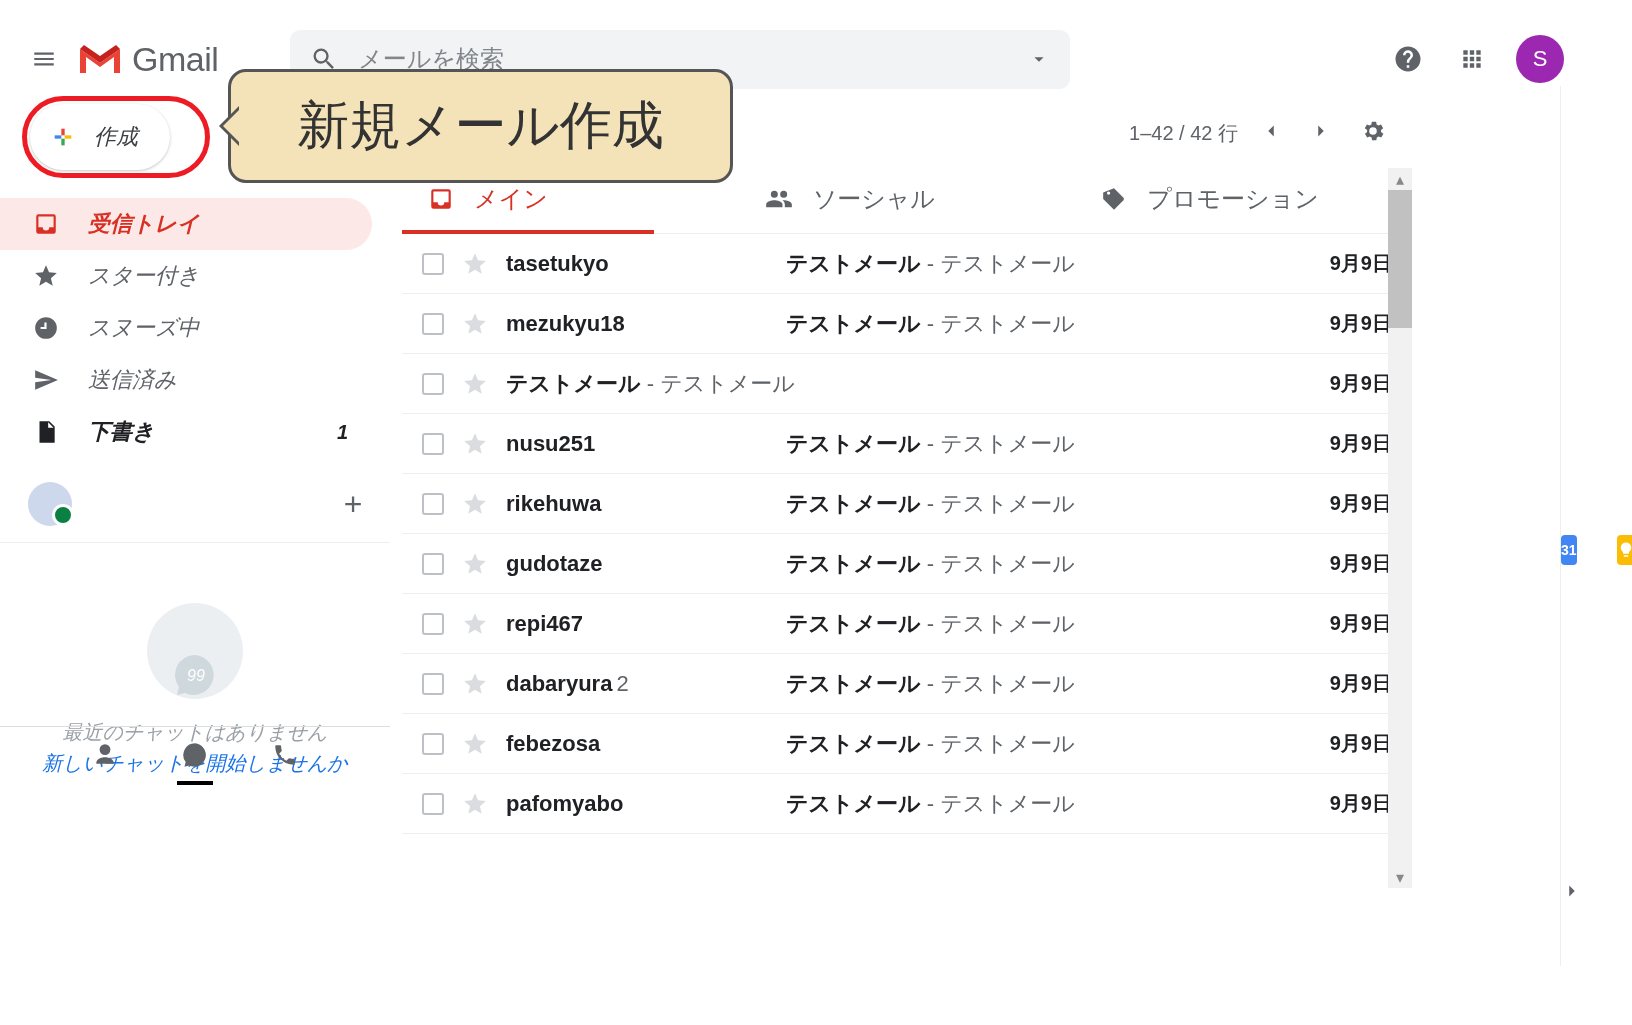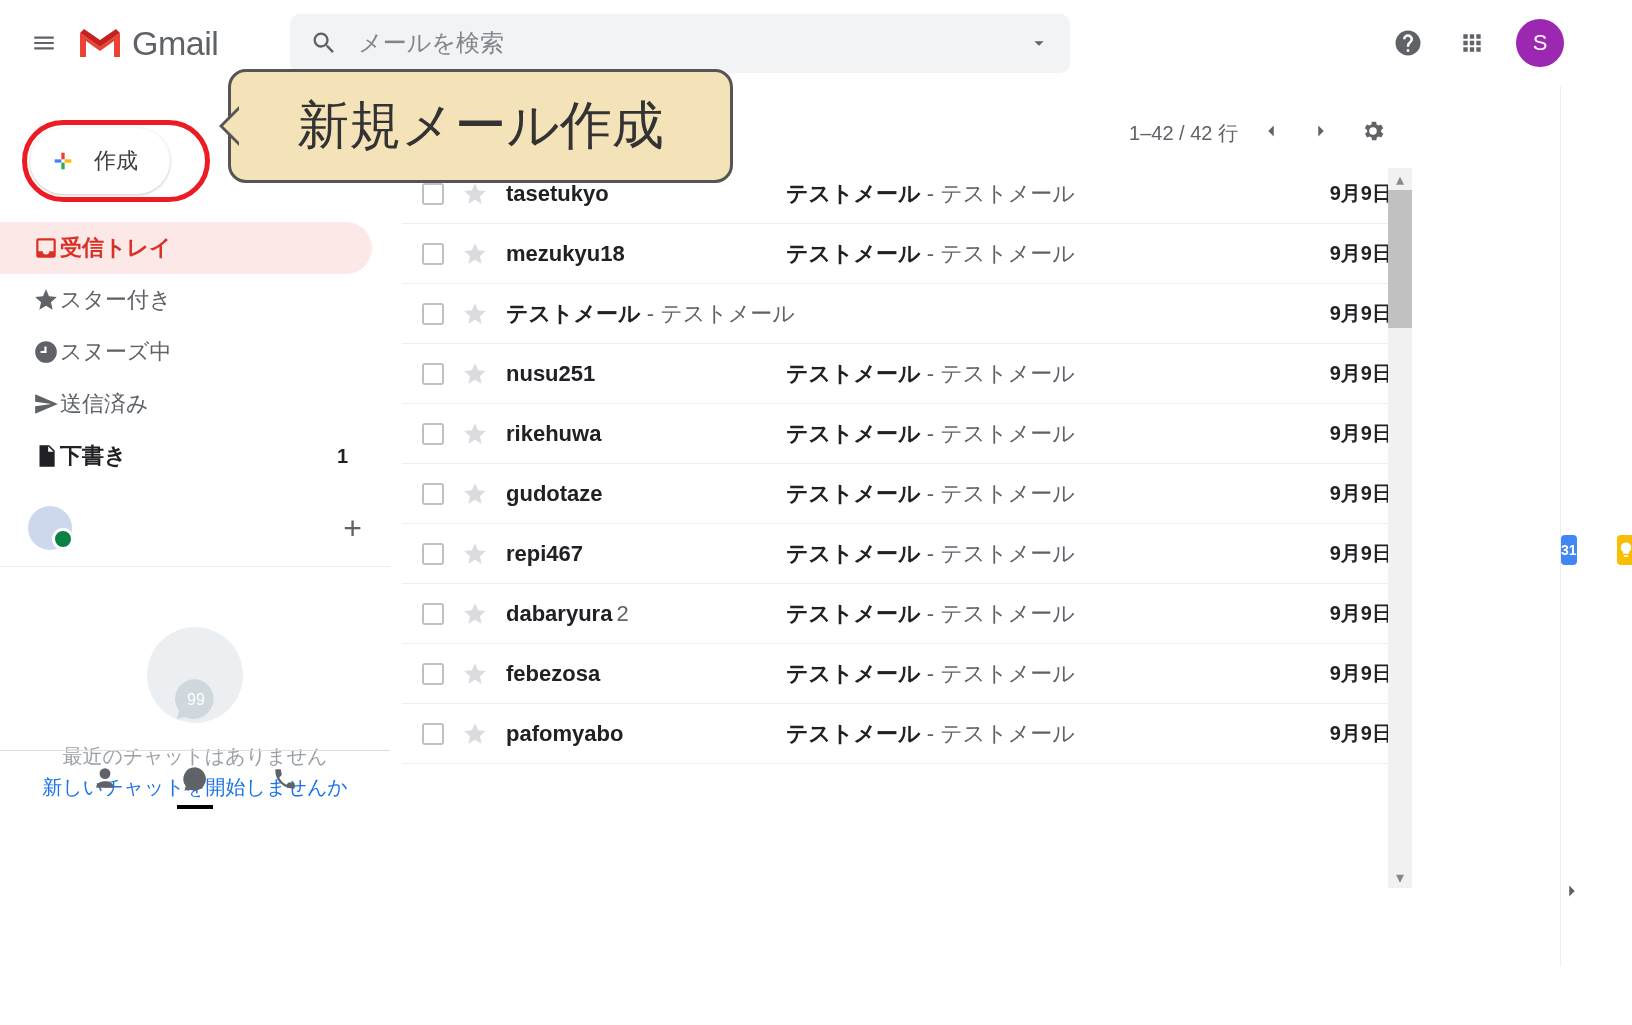--- a/index.html
+++ b/index.html
@@ -1,40 +1,40 @@
 <!DOCTYPE html>
 <html><head>
 <meta charset="utf-8">
 <style>
 * { margin:0; padding:0; box-sizing:border-box; font-family:Arial,"Hiragino Kaku Gothic ProN","Yu Gothic",sans-serif; }
 body { width:1632px; height:1025px; background:#fff; position:relative; overflow:hidden; }
 
 
-.header { height:86px; display:flex; align-items:center; padding:0 20px; }
+.header { height:86px; display:flex; align-items:center; padding:0 20px;margin-top:16px; }
 .menu-btn { width:48px; height:48px; display:flex; align-items:center; justify-content:center; cursor:pointer; color:#5f6368; }
 .logo { display:flex; align-items:center; margin-left:8px; }
 .logo-text { font-size:34px; color:#5f6368; margin-left:8px; letter-spacing:-0.5px; }
 .search { flex:0 0 780px; height:59px; background:#f1f3f4; border-radius:10px; margin-left:72px; display:flex; align-items:center; padding:0 20px; }
 .search-ic { color:#5f6368; }
 .search-ph { margin-left:20px; font-size:24px; color:#80868b; flex:1; }
 .search-arrow { color:#5f6368; cursor:pointer; }
 .header-right { margin-left:auto; display:flex; align-items:center; gap:24px; }
 .hri { width:40px; height:40px; display:flex; align-items:center; justify-content:center; color:#5f6368; cursor:pointer; }
 .avatar { width:48px; height:48px; border-radius:50%; background:#9c27b0; color:#fff; display:flex; align-items:center; justify-content:center; font-size:22px; cursor:pointer; margin-right:48px;}
 
 
-.sidebar { position:absolute; left:0; top:112px; width:390px; }
+.sidebar { position:absolute; left:0; top:88px; width:390px;font-style:italic; }
 .compose-wrap { position:relative; padding:16px 0 24px 30px; }
 .compose { display:inline-flex; align-items:center; height:66px; border-radius:33px; background:#fff; box-shadow:0 1px 3px rgba(60,64,67,.3); padding:0 32px 0 18px; cursor:pointer; gap:16px; }
 .compose-ring { position:absolute; left:22px; top:8px; width:188px; height:82px; border:5px solid #ed1c24; border-radius:42px; pointer-events:none; }
 .plus-ic { width:30px; height:30px; }
 .compose-label { font-size:22px; color:#3c4043; }
 
 .nav { padding-top:4px; }
-.nav-item { display:flex; align-items:center; height:52px; padding-left:32px; padding-right:24px; border-radius:0 26px 26px 0; cursor:pointer; color:#5f6368; font-size:22px; margin-right:18px; }
+.nav-item { display:flex; align-items:center; height:52px; padding-left:32px; padding-right:24px; border-radius:0 26px 26px 0; cursor:pointer; color:#5f6368; font-size:22px; gap:28px; margin-right:18px; }
 .nav-item.active { background:#fce8e6; color:#d93025; font-weight:700; }
 .nav-ic { width:28px; display:flex; align-items:center; justify-content:center; }
 .nav-count { margin-left:auto; color:#202124; font-size:20px; }
 .nav-drafts { color:#202124; font-weight:700; }
 
 .contact-row { display:flex; align-items:center; padding:16px 28px; border-bottom:1px solid #eee; margin-top:8px; }
 .contact-av { width:44px; height:44px; border-radius:50%; background:#cdd8ec; position:relative; }
 .contact-av::after { content:""; position:absolute; bottom:0; right:-2px; width:16px; height:16px; border-radius:50%; background:#0b8043; border:3px solid #fff; }
 .contact-plus { margin-left:auto; font-size:32px; color:#5f6368; cursor:pointer; }
 
@@ -252,20 +252,46 @@
           </svg></span>
       <span class="tb-ric"><svg width="22" height="22" viewBox="0 0 24 24">
             <path fill="currentColor" d="M9 6l6 6-6 6z"></path>
           </svg></span>
       <span class="tb-ric"><svg width="26" height="26" viewBox="0 0 24 24">
             <path fill="currentColor" d="M19.4 13a7.5 7.5 0 000-2l2-1.6-2-3.4-2.4 1a7.2 7.2 0 00-1.7-1l-.4-2.6h-4l-.4 2.6a7.2 7.2 0 00-1.7 1l-2.4-1-2 3.4L6.6 11a7.5 7.5 0 000 2l-2 1.6 2 3.4 2.4-1a7.2 7.2 0 001.7 1l.4 2.6h4l.4-2.6a7.2 7.2 0 001.7-1l2.4 1 2-3.4zM12 15.5A3.5 3.5 0 1115.5 12 3.5 3.5 0 0112 15.5z"></path>
           </svg></span>
     </div>
   </div>
 
+  <div class="tabs">
+    <div class="tab active">
+      <span class="tab-ic">
+          <svg width="26" height="26" viewBox="0 0 24 24">
+            <path fill="currentColor" d="M19 3H5a2 2 0 00-2 2v14a2 2 0 002 2h14a2 2 0 002-2V5a2 2 0 00-2-2zm0 12h-4a3 3 0 01-6 0H5V5h14z"></path>
+          </svg>
+        </span>
+      <span>メイン</span>
+    </div>
+    <div class="tab">
+      <span class="tab-ic">
+          <svg width="28" height="28" viewBox="0 0 24 24">
+            <path fill="currentColor" d="M16 11a3 3 0 10-3-3 3 3 0 003 3zm-8 0a3 3 0 10-3-3 3 3 0 003 3zm0 2c-2.3 0-7 1.2-7 3.5V19h14v-2.5C15 14.2 10.3 13 8 13zm8 0c-.3 0-.6 0-1 .05A4.2 4.2 0 0117 16.5V19h6v-2.5c0-2.3-4.7-3.5-7-3.5z"></path>
+          </svg>
+        </span>
+      <span>ソーシャル</span>
+    </div>
+    <div class="tab">
+      <span class="tab-ic">
+          <svg width="26" height="26" viewBox="0 0 24 24">
+            <path fill="currentColor" d="M21 11l-9-9-10 4v6l10 10 9-9zM7 8a1.5 1.5 0 111.5-1.5A1.5 1.5 0 017 8z"></path>
+          </svg>
+        </span>
+      <span>プロモーション</span>
+    </div>
+  </div>
 
   <div class="rows" id="rows">
       <div class="row">
         <div class="row-cb"></div>
         <svg class="row-star" width="26" height="26" viewBox="0 0 24 24">
           <path fill="currentColor" d="M12 17.27L18.18 21l-1.64-7L22 9.24l-7.19-.62L12 2 9.19 8.62 2 9.24l5.46 4.73L5.82 21z"></path>
         </svg>
         <div class="row-sender">tasetukyo</div>
         <div class="row-subj">テストメール<span class="snip"> - テストメール</span></div>
         <div class="row-date">9月9日</div>

